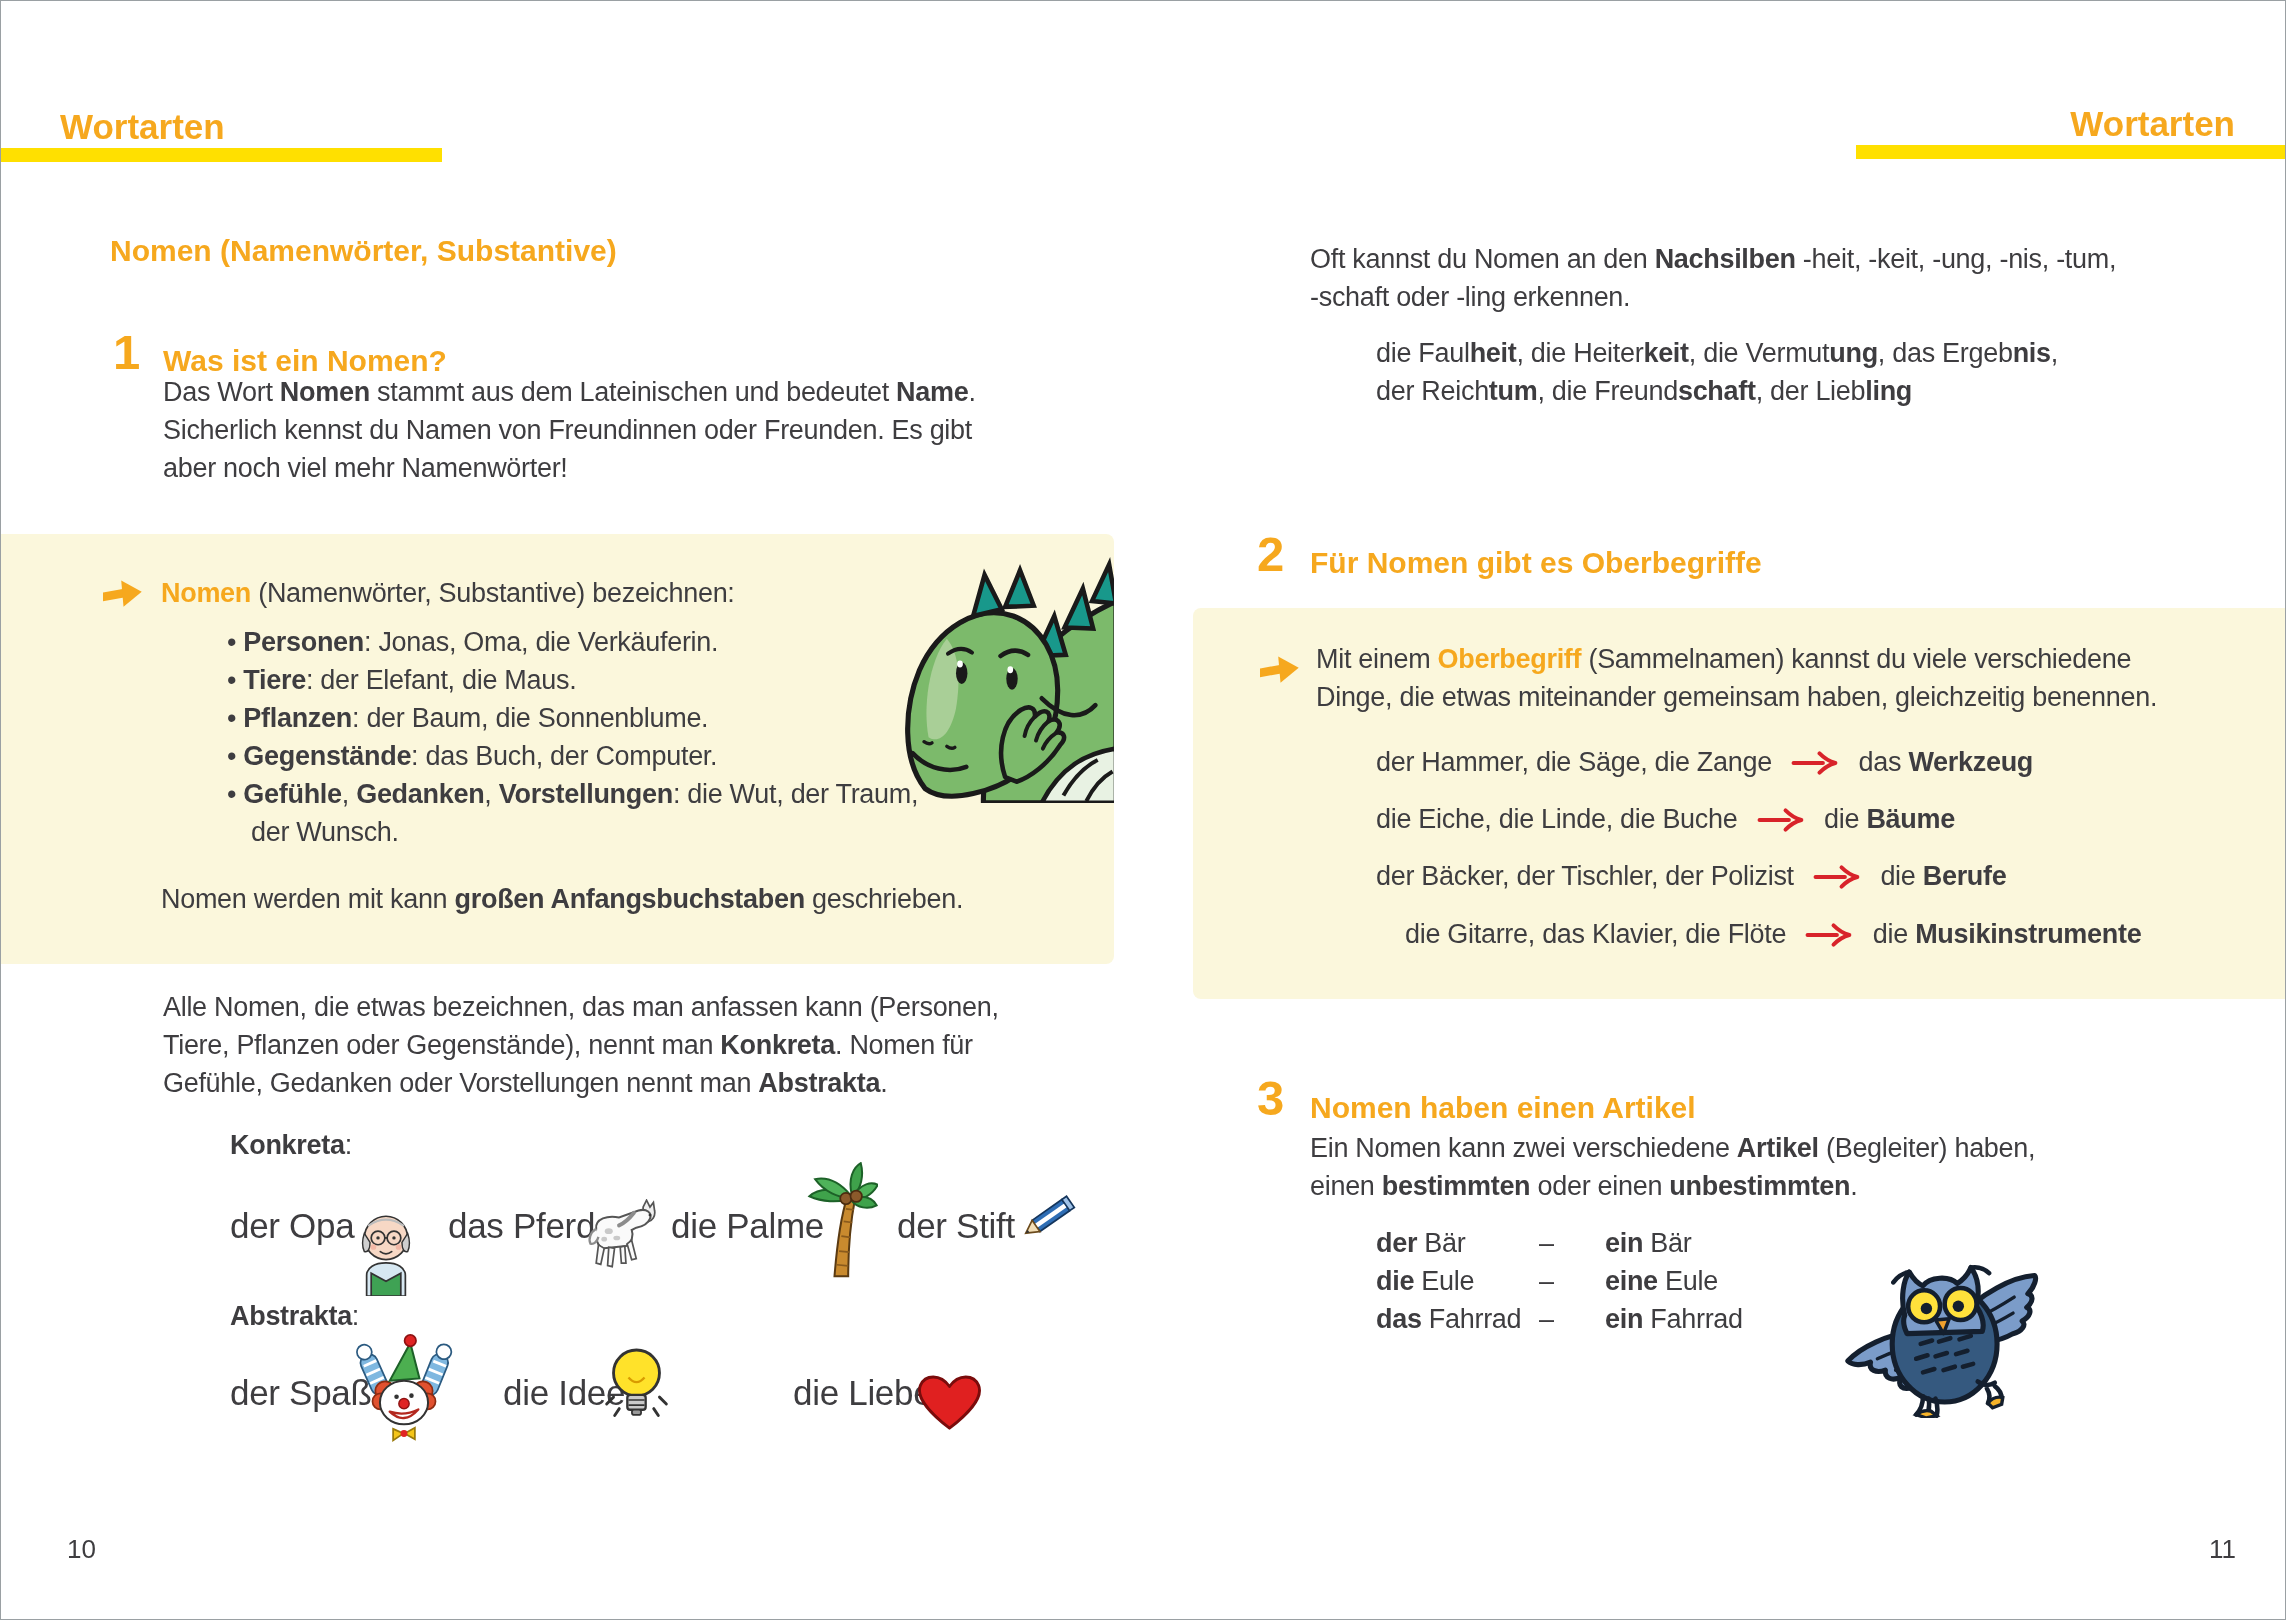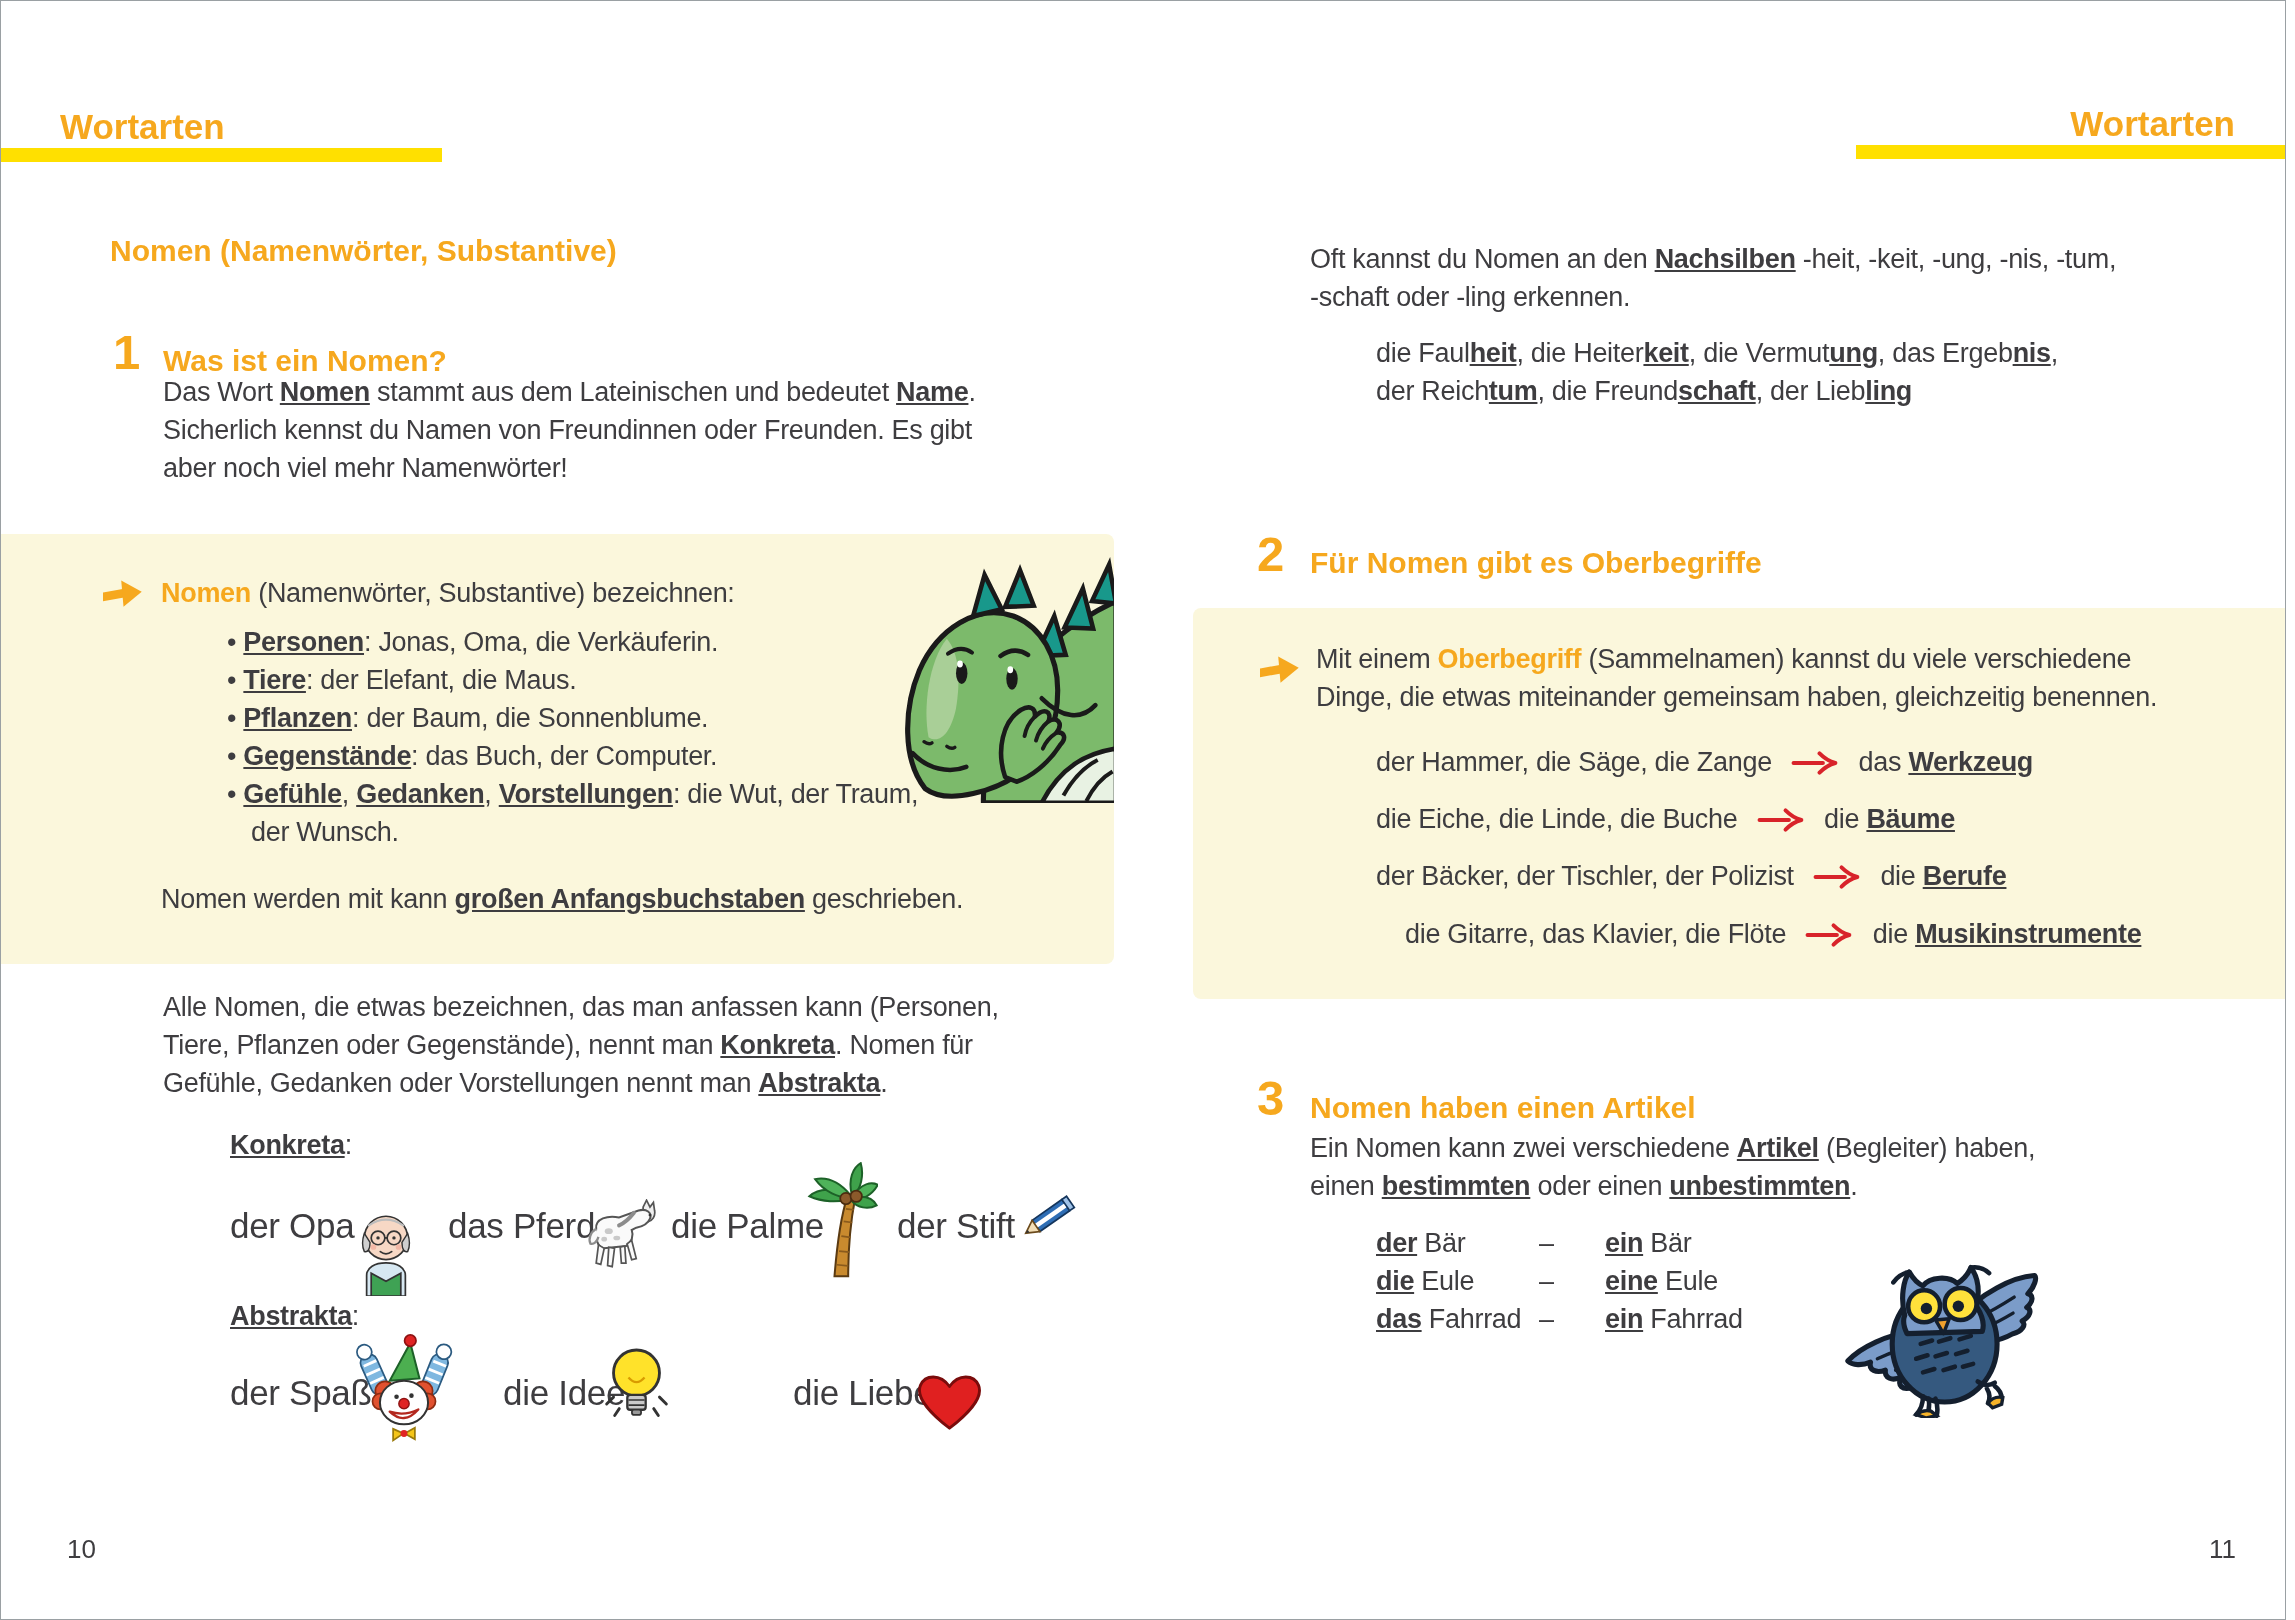--- a/index.html
+++ b/index.html
@@ -69,21 +69,21 @@
   .ic-palm{left:798px;top:1161px;}
   .ic-pencil{left:1015px;top:1188px;}
   .ic-clown{left:352px;top:1327px;}
   .ic-bulb{left:601px;top:1341px;}
   .ic-heart{left:912px;top:1370px;}
   .ic-dino{position:absolute;right:-2.3px;top:3.4px;}
   .ic-owl{left:1842px;top:1246px;}
   .pagenum{font-size:26px;}
   .pn10{left:66px;top:1533px;}
   .pn11{right:49px;top:1533px;text-align:right;}
-  .seg-b{font-weight:700;text-decoration:underline;}
+  .seg-b{font-weight:700;}
   .seg-ob{font-weight:700;color:var(--accent_orange);}
   .articles{left:1375px;top:1223px;display:grid;grid-template-columns:163px 66px auto;}
   .articles .cell{height:38px;line-height:38px;font-size:27px;letter-spacing:-0.3px;white-space:nowrap;}
 </style>
 </head>
 <body>
 
 <div class="spread">
 
   <div class="abs hdr hdr-left orange">Wortarten</div>

